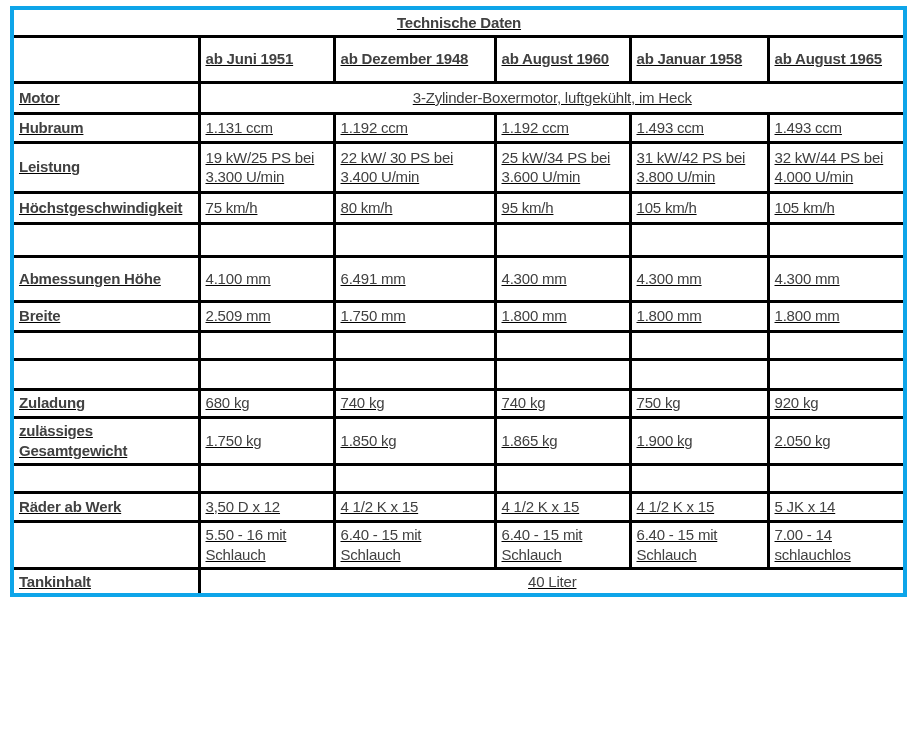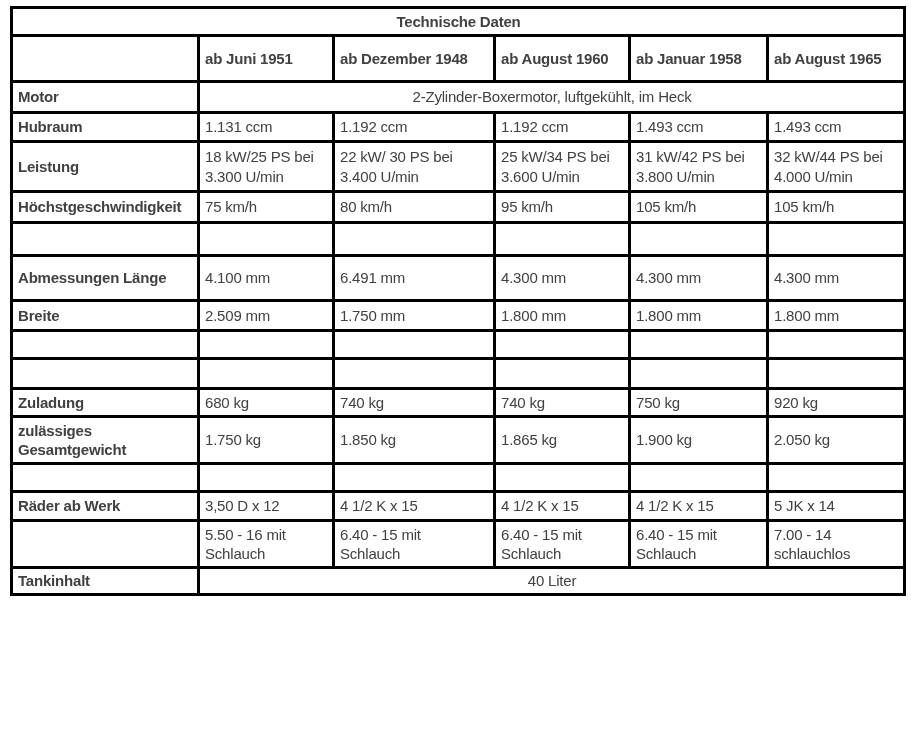--- a/index.html
+++ b/index.html
@@ -27,21 +27,22 @@
     padding: 1px 4px 1px 5px;
     font-size: 15px;
     color: #414141;
     vertical-align: middle;
     white-space: nowrap;
     overflow: hidden;
     letter-spacing: -0.2px;
     line-height: 1.3;
   }
   table.spec-table {
-    border: 1px solid #0ea5e9;
+    border: 4px solid #0ea5e9;
+    text-decoration: underline;
   }
   td.title {
     font-weight: bold;
     color: #000000;
     text-align: center;
     font-size: 15px;
   }
   td.label, td.header {
     font-weight: bold;
     color: #000000;
@@ -75,36 +76,36 @@
       <td class="header"></td>
       <td class="header">ab Juni 1951</td>
       <td class="header">ab Dezember 1948</td>
       <td class="header">ab August 1960</td>
       <td class="header">ab Januar 1958</td>
       <td class="header">ab August 1965</td>
     </tr>
 
     <tr style="height:31px">
       <td class="label">Motor</td>
-      <td colspan="5" class="center">2-Zylinder-Boxermotor, luftgekühlt, im Heck</td>
+      <td colspan="5" class="center">3-Zylinder-Boxermotor, luftgekühlt, im Heck</td>
     </tr>
 
     <tr style="height:29px">
       <td class="label">Hubraum</td>
       <td>1.131 ccm</td>
       <td>1.192 ccm</td>
       <td>1.192 ccm</td>
       <td>1.493 ccm</td>
       <td>1.493 ccm</td>
     </tr>
 
     <tr style="height:50px">
       <td class="label">Leistung</td>
       <td>
-        <span class="line">18 kW/25 PS bei</span>
+        <span class="line">19 kW/25 PS bei</span>
         <span class="line">3.300 U/min</span>
       </td>
       <td>
         <span class="line">22 kW/ 30 PS bei</span>
         <span class="line">3.400 U/min</span>
       </td>
       <td>
         <span class="line">25 kW/34 PS bei</span>
         <span class="line">3.600 U/min</span>
       </td>
@@ -130,21 +131,21 @@
     <tr style="height:33px">
       <td></td>
       <td></td>
       <td></td>
       <td></td>
       <td></td>
       <td></td>
     </tr>
 
     <tr style="height:45px">
-      <td class="label">Abmessungen Länge</td>
+      <td class="label">Abmessungen Höhe</td>
       <td>4.100 mm</td>
       <td>6.491 mm</td>
       <td>4.300 mm</td>
       <td>4.300 mm</td>
       <td>4.300 mm</td>
     </tr>
 
     <tr style="height:30px">
       <td class="label">Breite</td>
       <td>2.509 mm</td>

